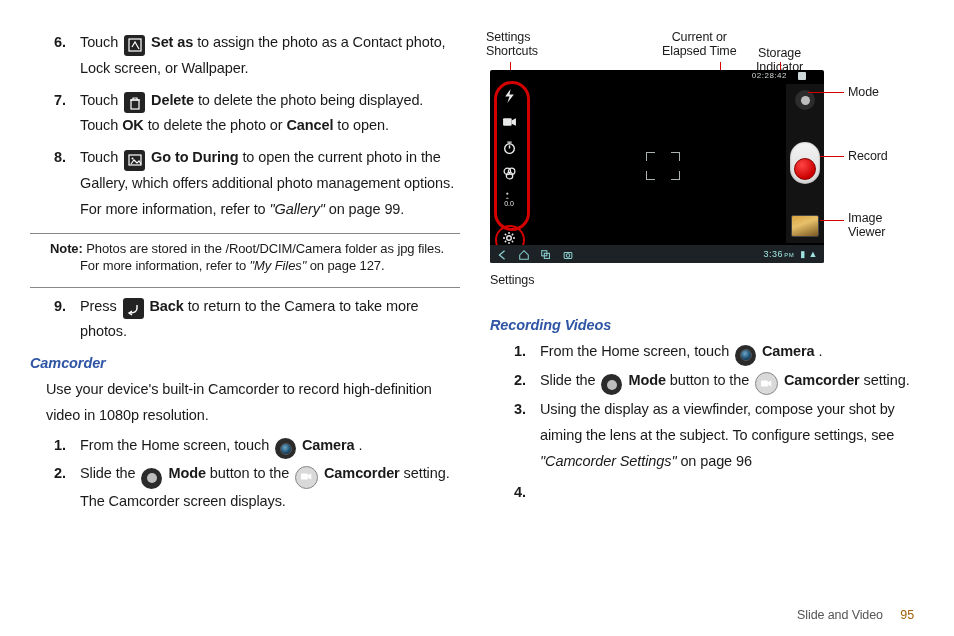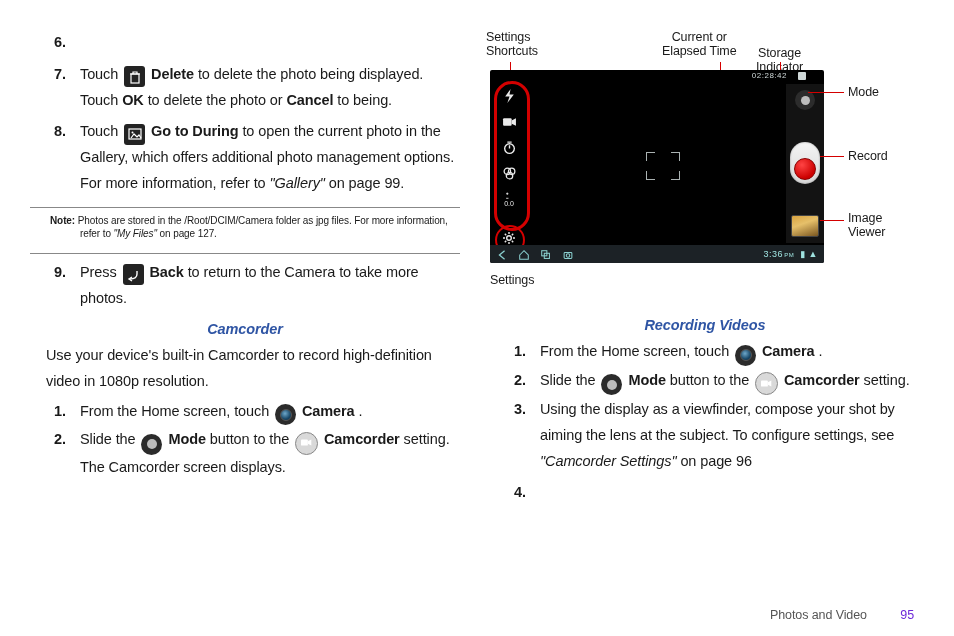--- a/index.html
+++ b/index.html
@@ -43,32 +43,31 @@
     padding-right: 14px;
   }
   .body { flex: 1; }
   .bold { font-weight: 700; }
   .italic { font-style: italic; }
   .blue-head {
     color: #2f55a4;
     font-weight: 700;
     font-style: italic;
     margin: 10px 0 6px 0;
-    text-align: center;
   }
   .blue-head.sub {
     margin-left: 0;
   }
   .hr {
     border: none;
     border-top: 1px solid #888;
     margin: 10px 0 6px 0;
   }
   .note {
-    font-size: 10px;
+    font-size: 13px;
     line-height: 1.35;
     margin: 2px 0 12px 0;
     padding-left: 50px;
     text-indent: -30px;
   }
   .intro {
     margin-left: 16px;
     line-height: 1.78;
     margin-bottom: 4px;
   }
@@ -289,22 +288,22 @@
     border: 1px solid #444;
   }
 
   .footer {
     position: absolute;
     bottom: 14px; right: 40px;
     font-size: 12.5px;
     color: #555;
   }
   .footer .pn {
-    margin-left: 30px;
-    color: #6d28d9;
+    margin-left: 14px;
+    color: #a16207;
   }
 </style>
 </head>
 <body>
 
 <svg width="0" height="0" style="position:absolute">
   <defs>
     <g id="i-setas">
         <rect x="1" y="1" width="12" height="12" fill="none" stroke="currentColor" stroke-width="1.2"></rect>
         <path d="M4 9 L7 4 L11 11" fill="none" stroke="currentColor" stroke-width="1.2"></path>
@@ -375,37 +374,47 @@
   </defs>
 </svg>
 
 <div class="page">
 
   <div class="col">
     <ol>
 
       <li class="li">
         <span class="num">6.</span>
+        <span class="body">
+          <span>Touch </span>
+          <span class="icon">
+              <svg viewBox="0 0 14 14">
+                <use href="#i-setas"></use>
+              </svg>
+            </span>
+          <span class="bold">Set as</span>
+          <span> to assign the photo as a Contact photo, Lock screen, or Wallpaper.</span>
+        </span>
       </li>
 
       <li class="li">
         <span class="num">7.</span>
         <span class="body">
           <span>Touch </span>
           <span class="icon">
               <svg viewBox="0 0 14 14">
                 <use href="#i-trash"></use>
               </svg>
             </span>
           <span class="bold">Delete</span>
           <span> to delete the photo being displayed. Touch </span>
           <span class="bold">OK</span>
           <span> to delete the photo or </span>
           <span class="bold">Cancel</span>
-          <span> to being.</span>
+          <span> to open.</span>
         </span>
       </li>
 
       <li class="li">
         <span class="num">8.</span>
         <span class="body">
           <span>Touch </span>
           <span class="icon">
               <svg viewBox="0 0 14 14">
                 <use href="#i-gallery"></use>
@@ -631,16 +640,16 @@
           <span> on page 96</span>
         </span>
       </li>
       <li class="li">
         <span class="num">4.</span>
       </li>
     </ol>
   </div>
 
   <div class="footer">
-    <span>Photos and Video</span>
+    <span>Slide and Video</span>
     <span class="pn">95</span>
   </div>
 </div>
 
 </body></html>

